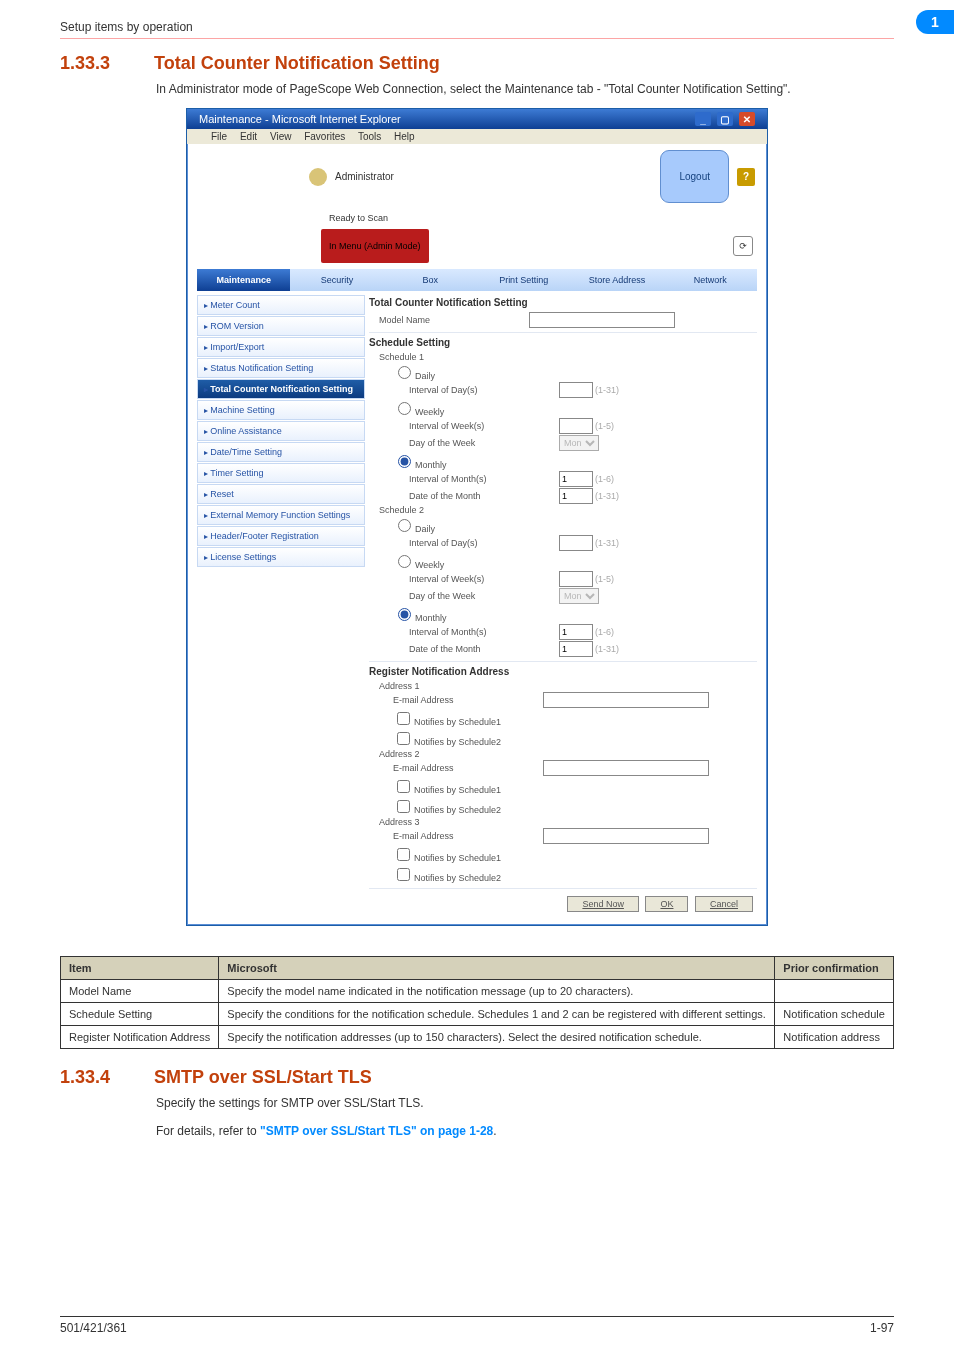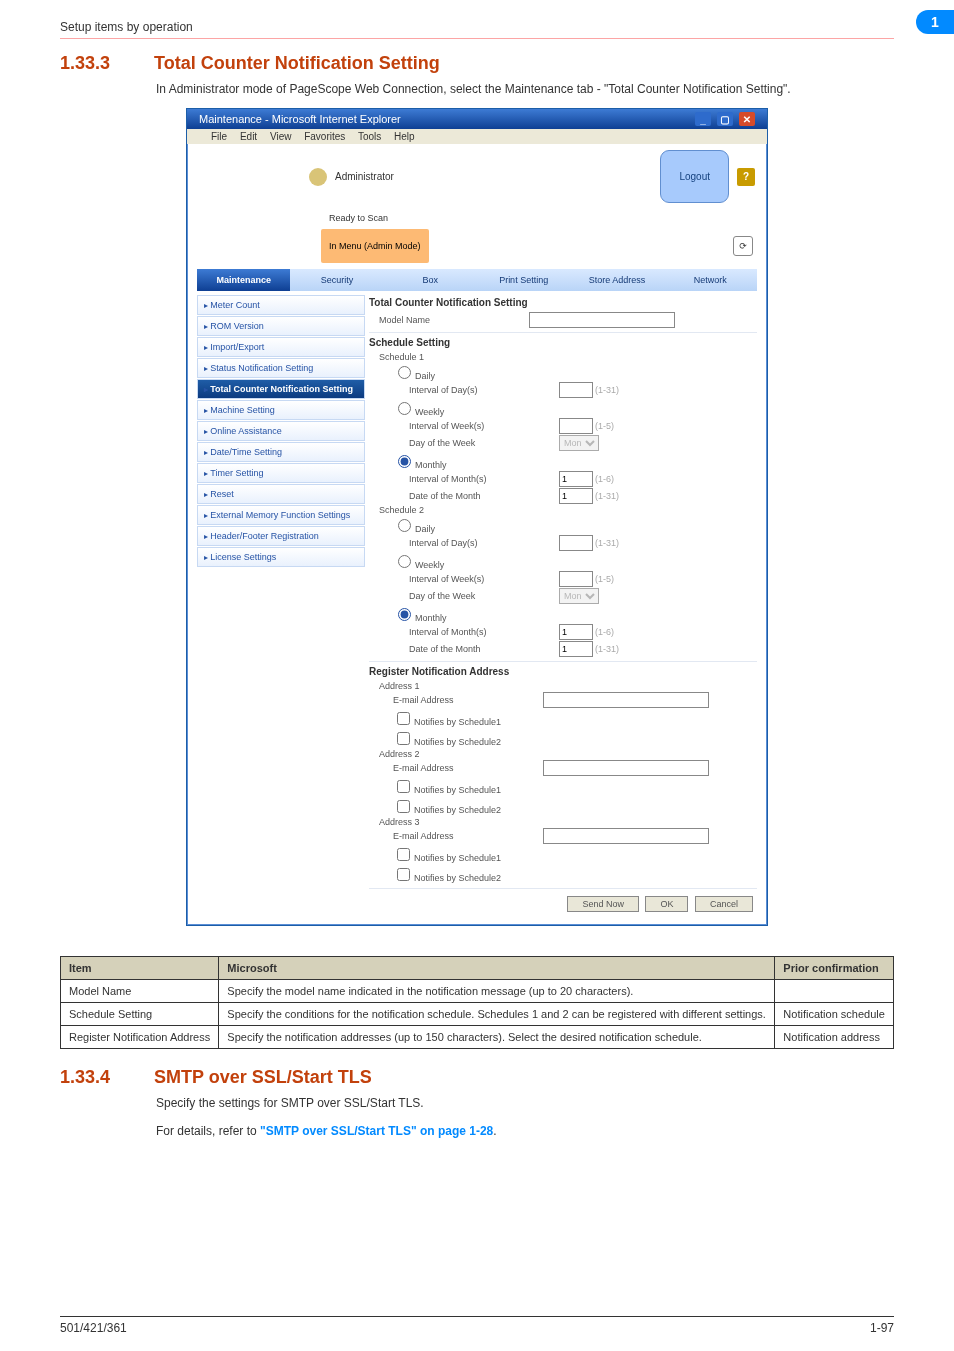--- a/index.html
+++ b/index.html
@@ -27,21 +27,21 @@
   .admin-bar .left { display:flex; align-items:center; gap:8px; padding-left: 110px; }
   .admin-bar .left .icon { width:18px;height:18px;background:#d9c477;border-radius:50%; }
   .admin-bar .right { display:flex; align-items:center; gap:8px; }
   .logout { background:#a7cafc; border:1px solid #618fd0; color:#15427f; font-size:10px; padding:20px 18px; border-radius:9px; cursor:pointer;}
   .help { width:18px;height:18px;background:#c89b00; color:#fff; display:flex;align-items:center;justify-content:center;border-radius:2px; font-weight:bold;}
 
   .status-line { padding: 2px 12px 2px 134px; display:flex; align-items:center; gap:8px; font-size:9px;}
   .status-line.two { justify-content: space-between; }
   .status-line .chip { padding: 2px 8px; border-radius: 2px; display:inline-block; }
   .chip.ready { color:#333; }
-  .chip.menu { background:#fdba74; color:#000; padding:12px 8px; }
+  .chip.menu { background:#b91c1c; color:#000; padding:12px 8px; }
   .refresh { width:18px;height:18px; border:1px solid #888;border-radius:3px;display:flex;align-items:center;justify-content:center; margin-right: 2px;}
 
   .tabbar { display:flex; margin: 4px 10px 0; font-size:9px;}
   .tabbar div { flex:1; text-align:center; padding:6px 2px; background: linear-gradient(#d9e9ff,#b9d4f7); color:#153a76; cursor:pointer;}
   .tabbar .active { background: linear-gradient(#3d7bd4,#0e3f93); color:#fff; font-weight:bold;}
 
   .ie-body { display:flex; padding: 4px 10px 10px; gap: 4px;}
   .sidemenu { width: 168px; }
   .sidemenu div { padding: 4px 6px; background: linear-gradient(#fff,#e9f1fd); border:1px solid #c7d9f3; margin-bottom:1px;color:#2653a5;font-size:9px; cursor:pointer;}
   .sidemenu div::before { content:"\25B8  "; color:#2653a5; font-size:8px;}
@@ -54,21 +54,21 @@
   .frow .lab.ind2 { padding-left: 40px;}
   .frow input[type=text] { border:1px solid #888; height:14px; font-size:9px; padding:0 2px; }
   .frow input.w40 { width: 28px;}
   .frow input.w150 { width: 140px;}
   .frow input.w200 { width: 160px;}
   .frow select { border:1px solid #888; height:16px; font-size:9px; background:#eee; color:#999;}
   .frow .suffix { color:#aaa; margin-left: 2px;}
   .frow input[type=radio], .frow input[type=checkbox]{ margin-right:4px; accent-color:#2653a5;}
   hr.sep { border:none; border-top:1px solid #e2e8f2; margin: 4px 0;}
   .btnrow { text-align:right; padding:6px 4px; }
-  .ibtn { background:#e9e7d8;border:1px solid #888; padding:2px 14px; font-size:9px; margin-left:4px; cursor:pointer;}
+  .ibtn { background:#e9e7d8;border:1px solid #888; padding:2px 14px; font-size:9px; margin-left:4px; cursor:pointer;text-decoration:underline;}
 
   
   table.def { width: 100%; border-collapse: collapse; font-size: 11px; margin-top: 6px;}
   table.def th, table.def td { border: 1px solid #333; padding: 5px 8px; text-align: left; vertical-align: top; }
   table.def th { background: #d5d1ba; font-weight: bold; }
   .footer { position:absolute; bottom: 16px; left:60px; right:60px; display:flex; justify-content:space-between; font-size:12px; border-top:1px solid #333; padding-top:4px;}
 </style>
 </head>
 <body>
 

